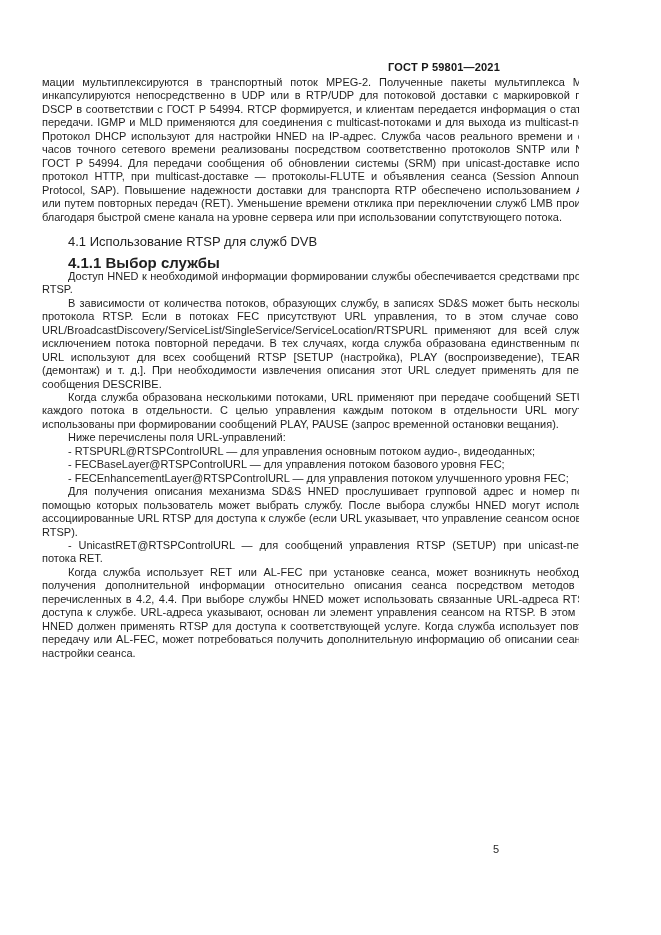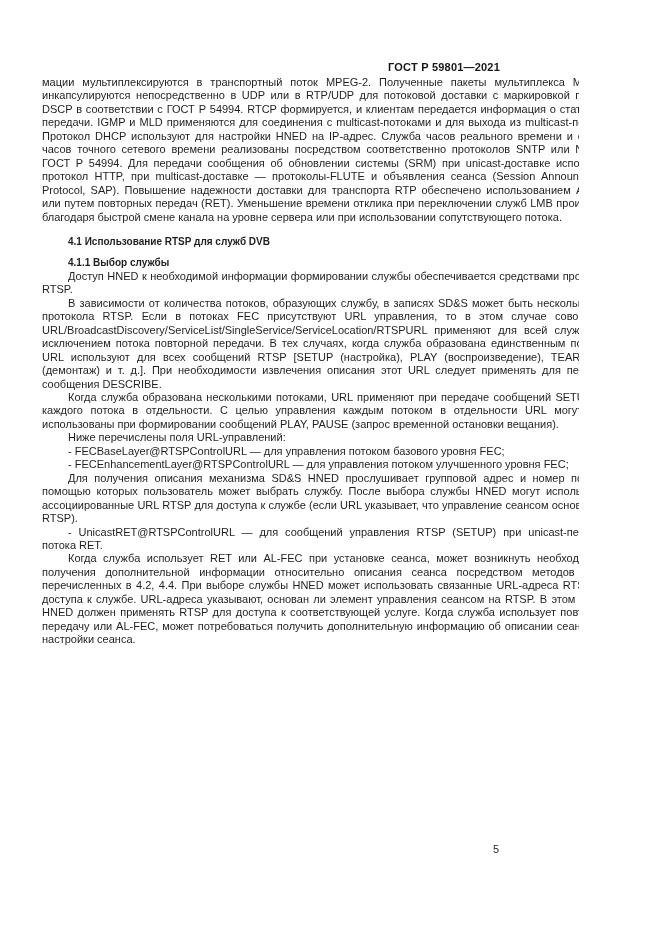--- a/index.html
+++ b/index.html
@@ -36,29 +36,29 @@
     text-align: justify;
   }
   .doc-body p {
     margin: 0;
     text-indent: 26px;
   }
   .doc-body p.noindent {
     text-indent: 0;
   }
   .doc-body h2 {
-    font-size: 10px;
+    font-size: 13px;
     line-height: 13.45px;
-    font-weight: bold;
+    font-weight: normal;
     margin: 11px 0 0 0;
     text-indent: 26px;
     text-align: left;
   }
   .doc-body h3 {
-    font-size: 10px;
+    font-size: 15px;
     line-height: 13.45px;
     font-weight: bold;
     margin: 8px 0 0 0;
     text-indent: 26px;
     text-align: left;
   }
   .page-number {
     position: absolute;
     top: 843px;
     right: 80px;
@@ -82,20 +82,21 @@
     <h3>4.1.1 Выбор службы</h3>
 
     <p>Доступ HNED к необходимой информации формировании службы обеспечивается средствами протокола RTSP.</p>
 
     <p>В зависимости от количества потоков, образующих службу, в записях SD&amp;S может быть несколько URL протокола RTSP. Если в потоках FEC присутствуют URL управления, то в этом случае совокупный URL/BroadcastDiscovery/ServiceList/SingleService/ServiceLocation/RTSPURL применяют для всей службы, за исключением потока повторной передачи. В тех случаях, когда служба образована единственным потоком, URL используют для всех сообщений RTSP [SETUP (настройка), PLAY (воспроизведение), TEARDOWN (демонтаж) и т. д.]. При необходимости извлечения описания этот URL следует применять для передачи сообщения DESCRIBE.</p>
 
     <p>Когда служба образована несколькими потоками, URL применяют при передаче сообщений SETUP для каждого потока в отдельности. С целью управления каждым потоком в отдельности URL могут быть использованы при формировании сообщений PLAY, PAUSE (запрос временной остановки вещания).</p>
 
     <p>Ниже перечислены поля URL-управлений:</p>
 
+    <p>- RTSPURL@RTSPControlURL — для управления основным потоком аудио-, видеоданных;</p>
 
     <p>- FECBaseLayer@RTSPControlURL — для управления потоком базового уровня FEC;</p>
 
     <p>- FECEnhancementLayer@RTSPControlURL — для управления потоком улучшенного уровня FEC;</p>
 
     <p>Для получения описания механизма SD&amp;S HNED прослушивает групповой адрес и номер порта, с помощью которых пользователь может выбрать службу. После выбора службы HNED могут использовать ассоциированные URL RTSP для доступа к службе (если URL указывает, что управление сеансом основано на RTSP).</p>
 
     <p>- UnicastRET@RTSPControlURL — для сообщений управления RTSP (SETUP) при unicast-передаче потока RET.</p>
 
     <p>Когда служба использует RET или AL-FEC при установке сеанса, может возникнуть необходимость получения дополнительной информации относительно описания сеанса посредством методов RTSP, перечисленных в 4.2, 4.4. При выборе службы HNED может использовать связанные URL-адреса RTSP для доступа к службе. URL-адреса указывают, основан ли элемент управления сеансом на RTSP. В этом случае HNED должен применять RTSP для доступа к соответствующей услуге. Когда служба использует повторную передачу или AL-FEC, может потребоваться получить дополнительную информацию об описании сеанса для настройки сеанса.</p>

